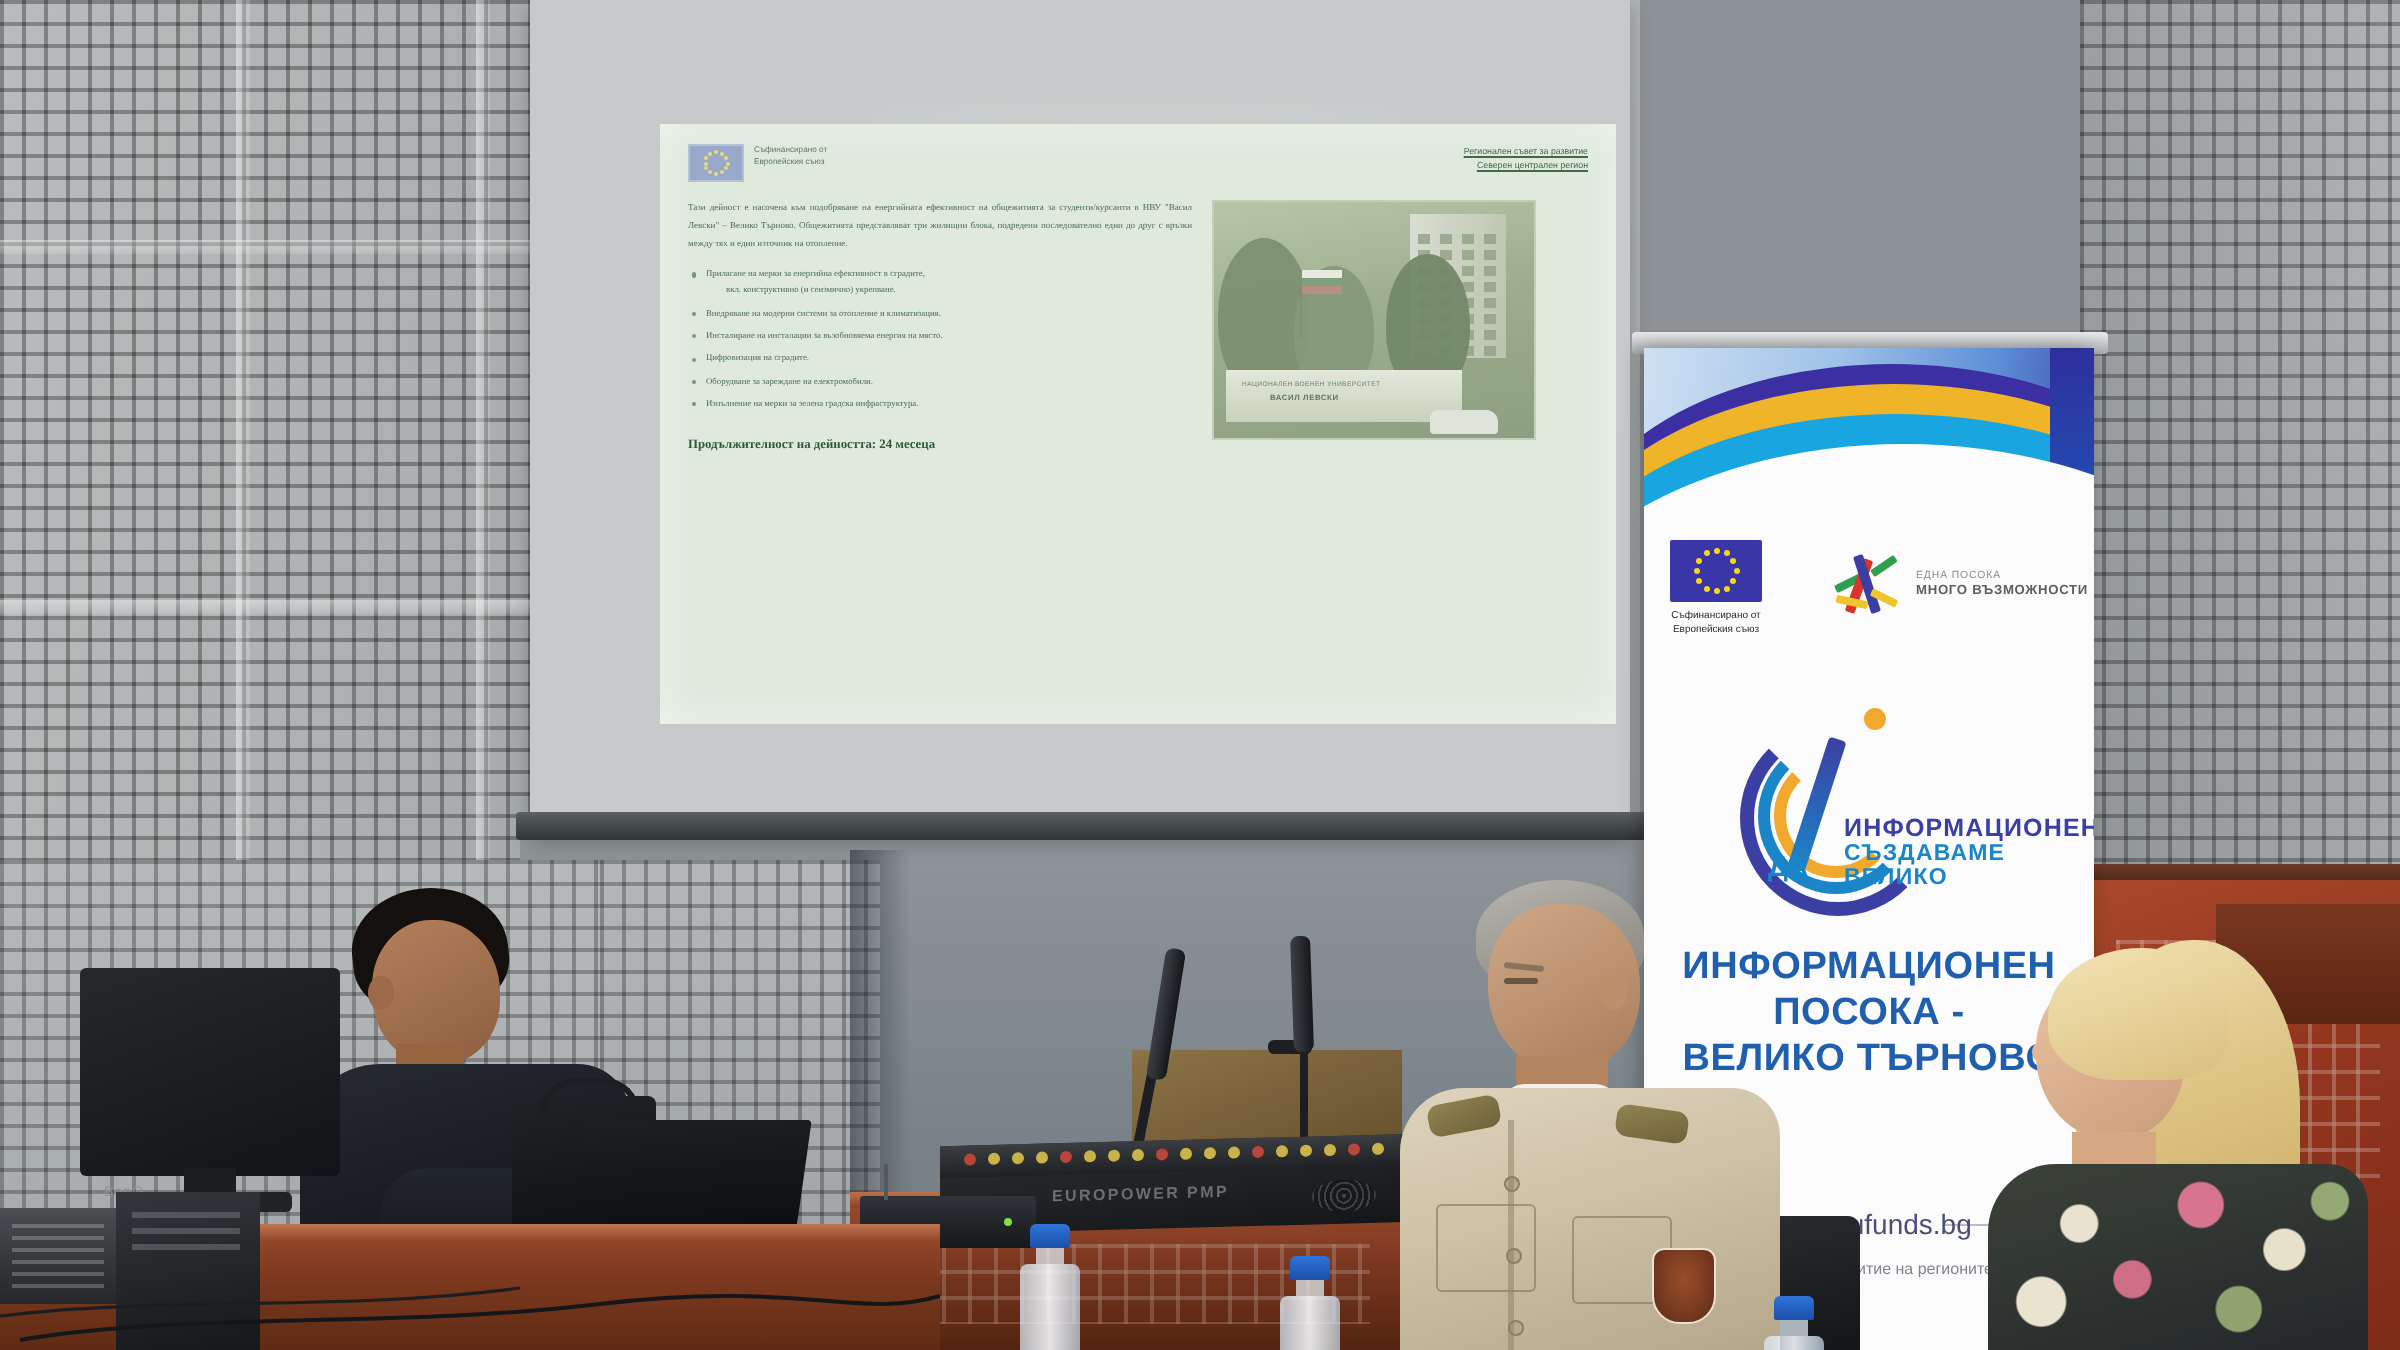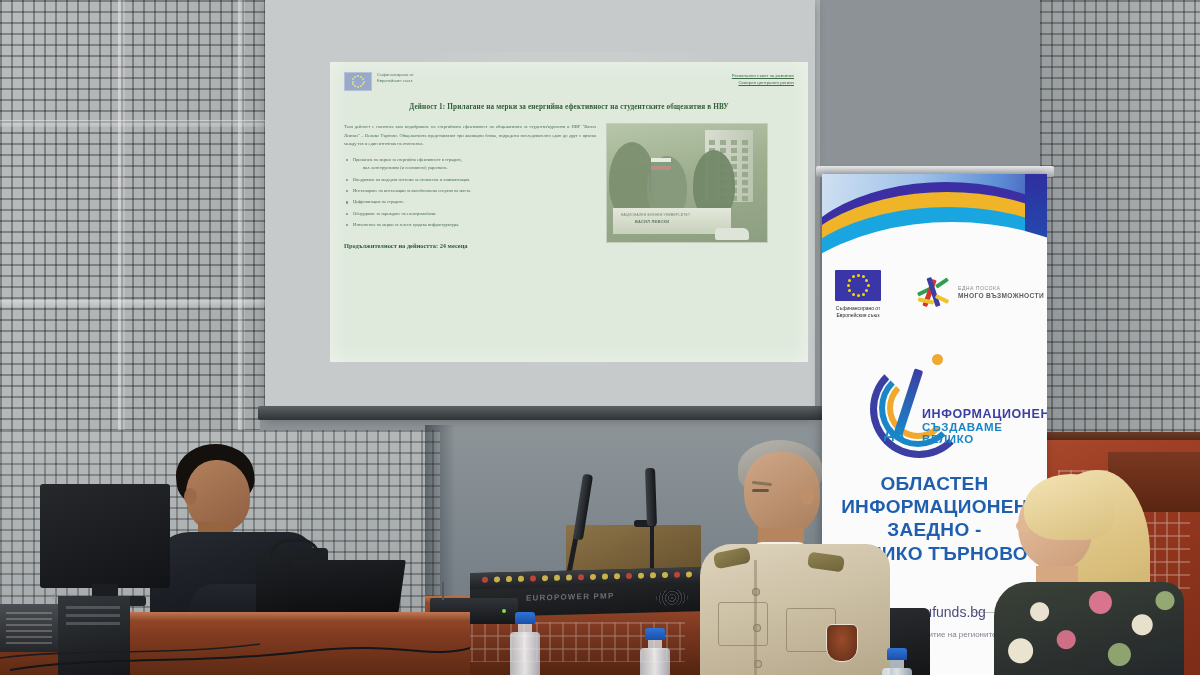--- a/index.html
+++ b/index.html
@@ -284,21 +284,20 @@
             <div>Европейския съюз</div>
           </div>
         </div>
         <div class="rsr">
           <div>Регионален съвет за развитие</div>
           <div>Северен централен регион</div>
         </div>
       </div>
 
       <div class="slide-title">
-        <div>Дейност 1: Прилагане на мерки за енергийна ефективност на студентските общежития в НВУ</div>
       </div>
 
       <div class="slide-body">
         <div class="slide-col-l">
           <div class="para">Тази дейност е насочена към подобряване на енергийната ефективност на общежитията за студенти/курсанти в НВУ "Васил Левски" – Велико Търново. Общежитията представляват три жилищни блока, подредени последователно един до друг с връзки между тях и един източник на отопление.</div>
           <ul class="bullets" id="bullet-list">
               <li>Прилагане на мерки за енергийна ефективност в сградите,<span class="sub">вкл. конструктивно (и сеизмично) укрепване.</span></li>
               <li>Внедряване на модерни системи за отопление и климатизация.</li>
               <li>Инсталиране на инсталации за възобновяема енергия на място.</li>
               <li>Цифровизация на сградите.</li>
@@ -419,23 +418,22 @@
       <div class="ef-dot"></div>
       <div class="ef-arrow" style="width:9px;height:68px;background:linear-gradient(180deg,#3b3fa3,#1a86c8);transform:rotate(18deg);border-radius:2px;"></div>
       <div class="ef-text">
         <div class="da">ДА</div>
         <div class="t1">ИНФОРМАЦИОНЕН</div>
         <div class="t2">СЪЗДАВАМЕ ВЕЛИКО</div>
       </div>
     </div>
 
     <div class="oic" id="oic-lines">
-        <div>ОБЛАСТЕН</div>
         <div>ИНФОРМАЦИОНЕН</div>
-        <div>ЗАЕДНО -</div>
+        <div>ПОСОКА -</div>
         <div>ВЕЛИКО ТЪРНОВО</div>
       </div>
     <div class="bn-rule"></div>
     <div class="bn-url">www.eufunds.bg</div>
     <div class="bn-foot">Програма „Развитие на регионите“</div>
   </div>
 
   <div id="table-mid">
       <div class="edge"></div>
       <div class="front-perf"></div>

